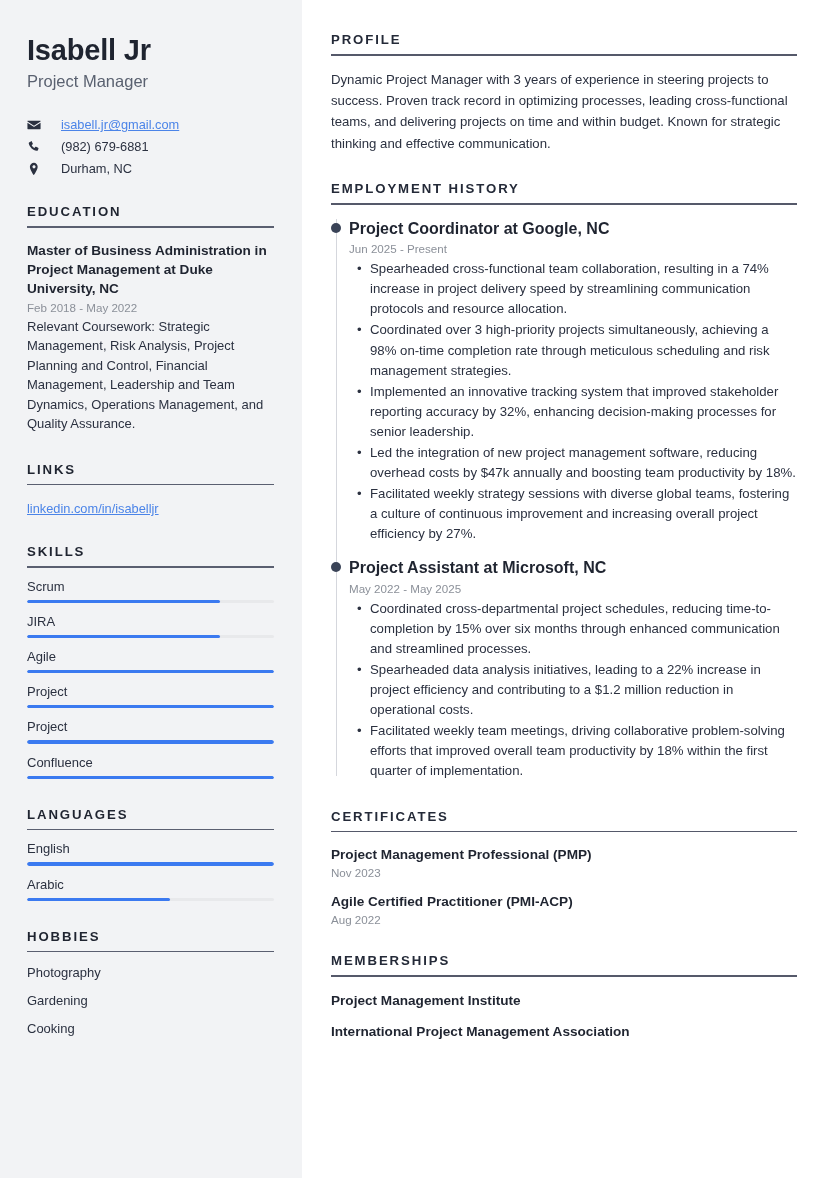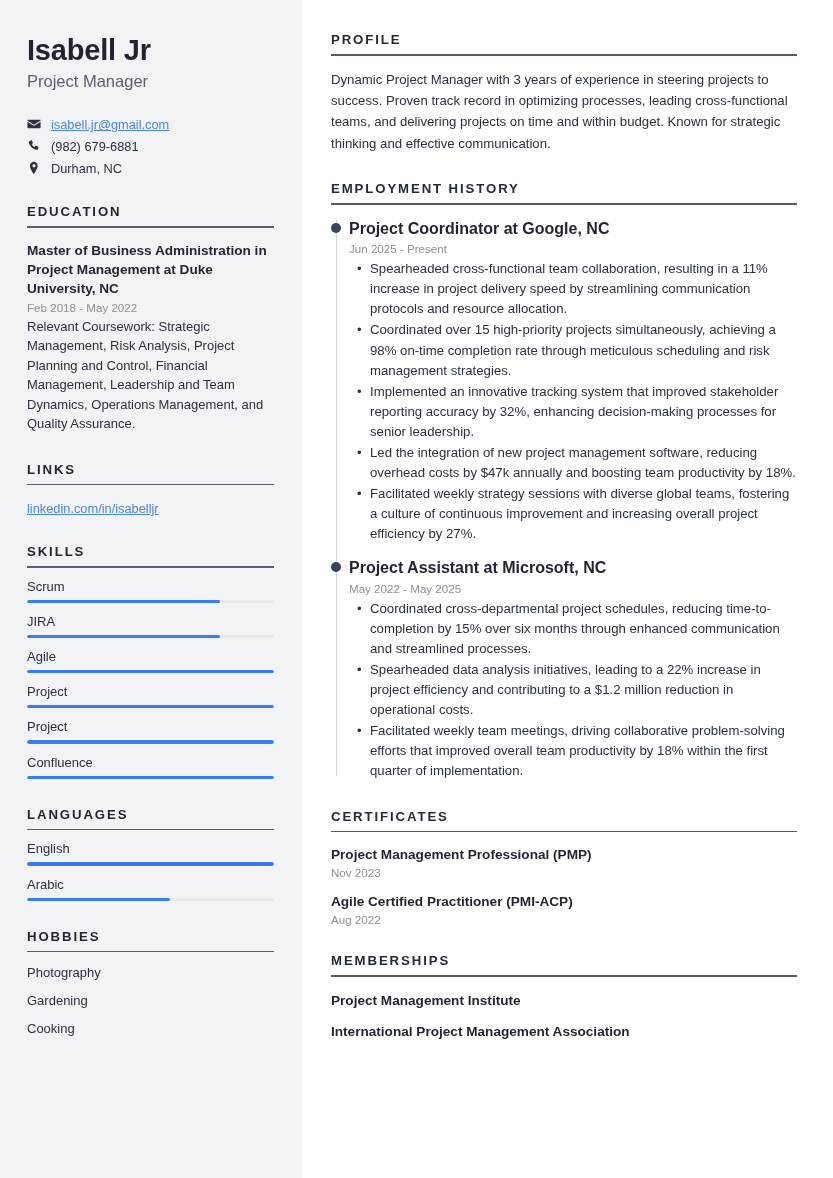--- a/index.html
+++ b/index.html
@@ -38,22 +38,22 @@
   .job-title {
     font-size: 16.5px;
     color: #5a6170;
     margin-top: 5px;
     font-weight: normal;
   }
 
   .contact-list { margin-top: 26px; }
   .contact-row {
     display: flex;
-    align-items: flex-start;
-    gap: 10px;
+    align-items: flex-end;
+    gap: 20px;
     margin-bottom: 7px;
     font-size: 12.8px;
     color: #2b3140;
   }
   .contact-row .ico {
     width: 14px;
     height: 14px;
     flex: 0 0 14px;
     display: flex;
     align-items: center;
@@ -377,22 +377,22 @@
       <div class="sec-head">EMPLOYMENT HISTORY</div>
       <div class="sec-rule"></div>
 
       <div class="timeline">
 
         <div class="job">
           <span class="job-dot"></span>
           <div class="job-role">Project Coordinator at Google, NC</div>
           <div class="job-date">Jun 2025 - Present</div>
           <ul class="job-bullets">
-            <li>Spearheaded cross-functional team collaboration, resulting in a 11% increase in project delivery speed by streamlining communication protocols and resource allocation.</li>
-            <li>Coordinated over 15 high-priority projects simultaneously, achieving a 98% on-time completion rate through meticulous scheduling and risk management strategies.</li>
+            <li>Spearheaded cross-functional team collaboration, resulting in a 74% increase in project delivery speed by streamlining communication protocols and resource allocation.</li>
+            <li>Coordinated over 3 high-priority projects simultaneously, achieving a 98% on-time completion rate through meticulous scheduling and risk management strategies.</li>
             <li>Implemented an innovative tracking system that improved stakeholder reporting accuracy by 32%, enhancing decision-making processes for senior leadership.</li>
             <li>Led the integration of new project management software, reducing overhead costs by $47k annually and boosting team productivity by 18%.</li>
             <li>Facilitated weekly strategy sessions with diverse global teams, fostering a culture of continuous improvement and increasing overall project efficiency by 27%.</li>
           </ul>
         </div>
 
         <div class="job">
           <span class="job-dot"></span>
           <div class="job-role">Project Assistant at Microsoft, NC</div>
           <div class="job-date">May 2022 - May 2025</div>

